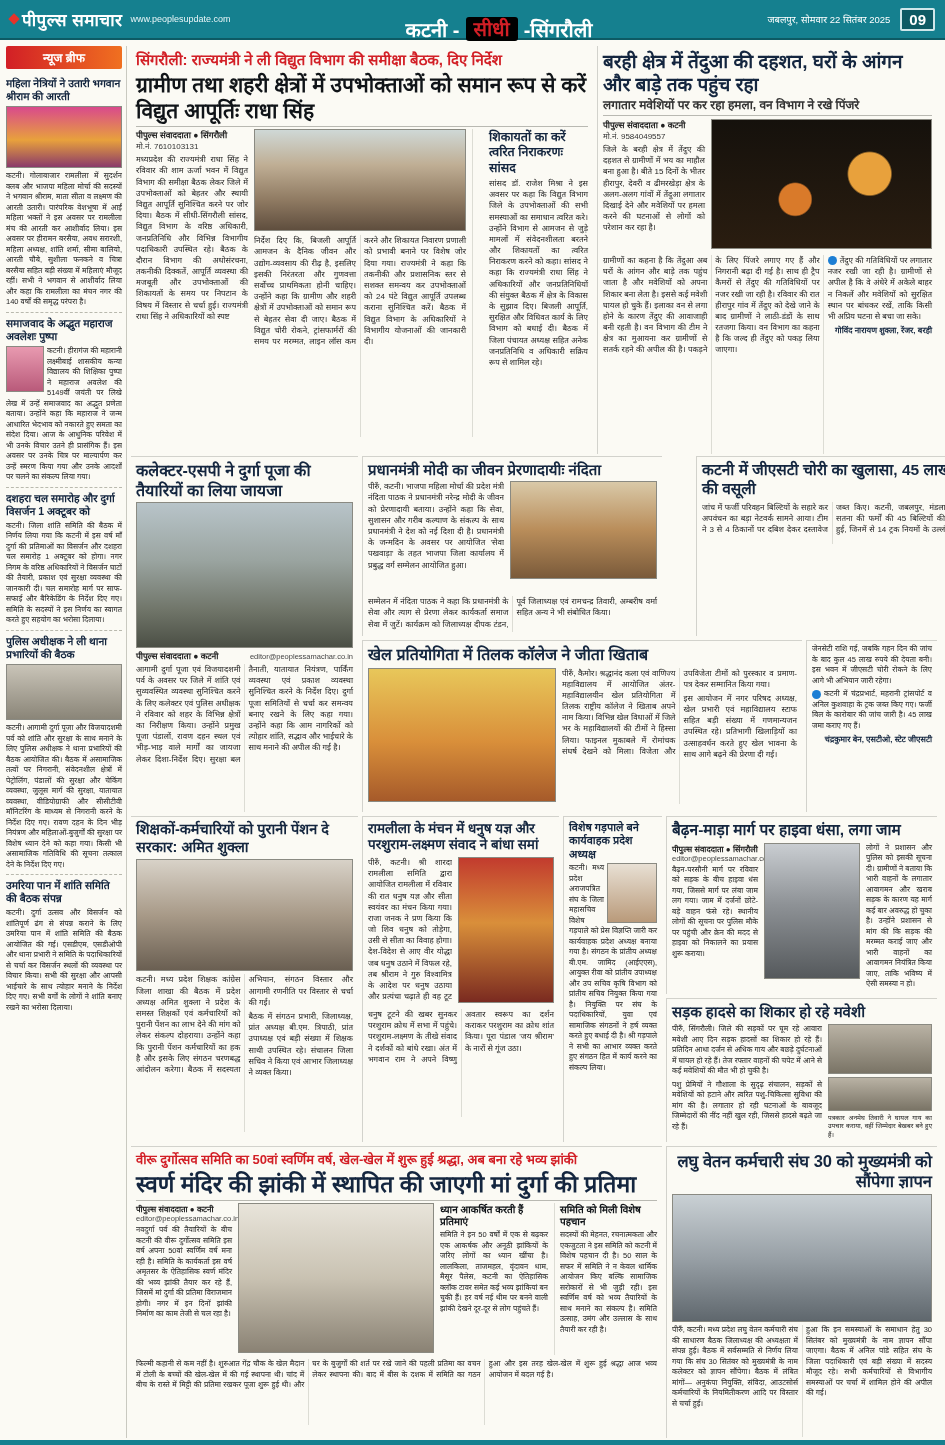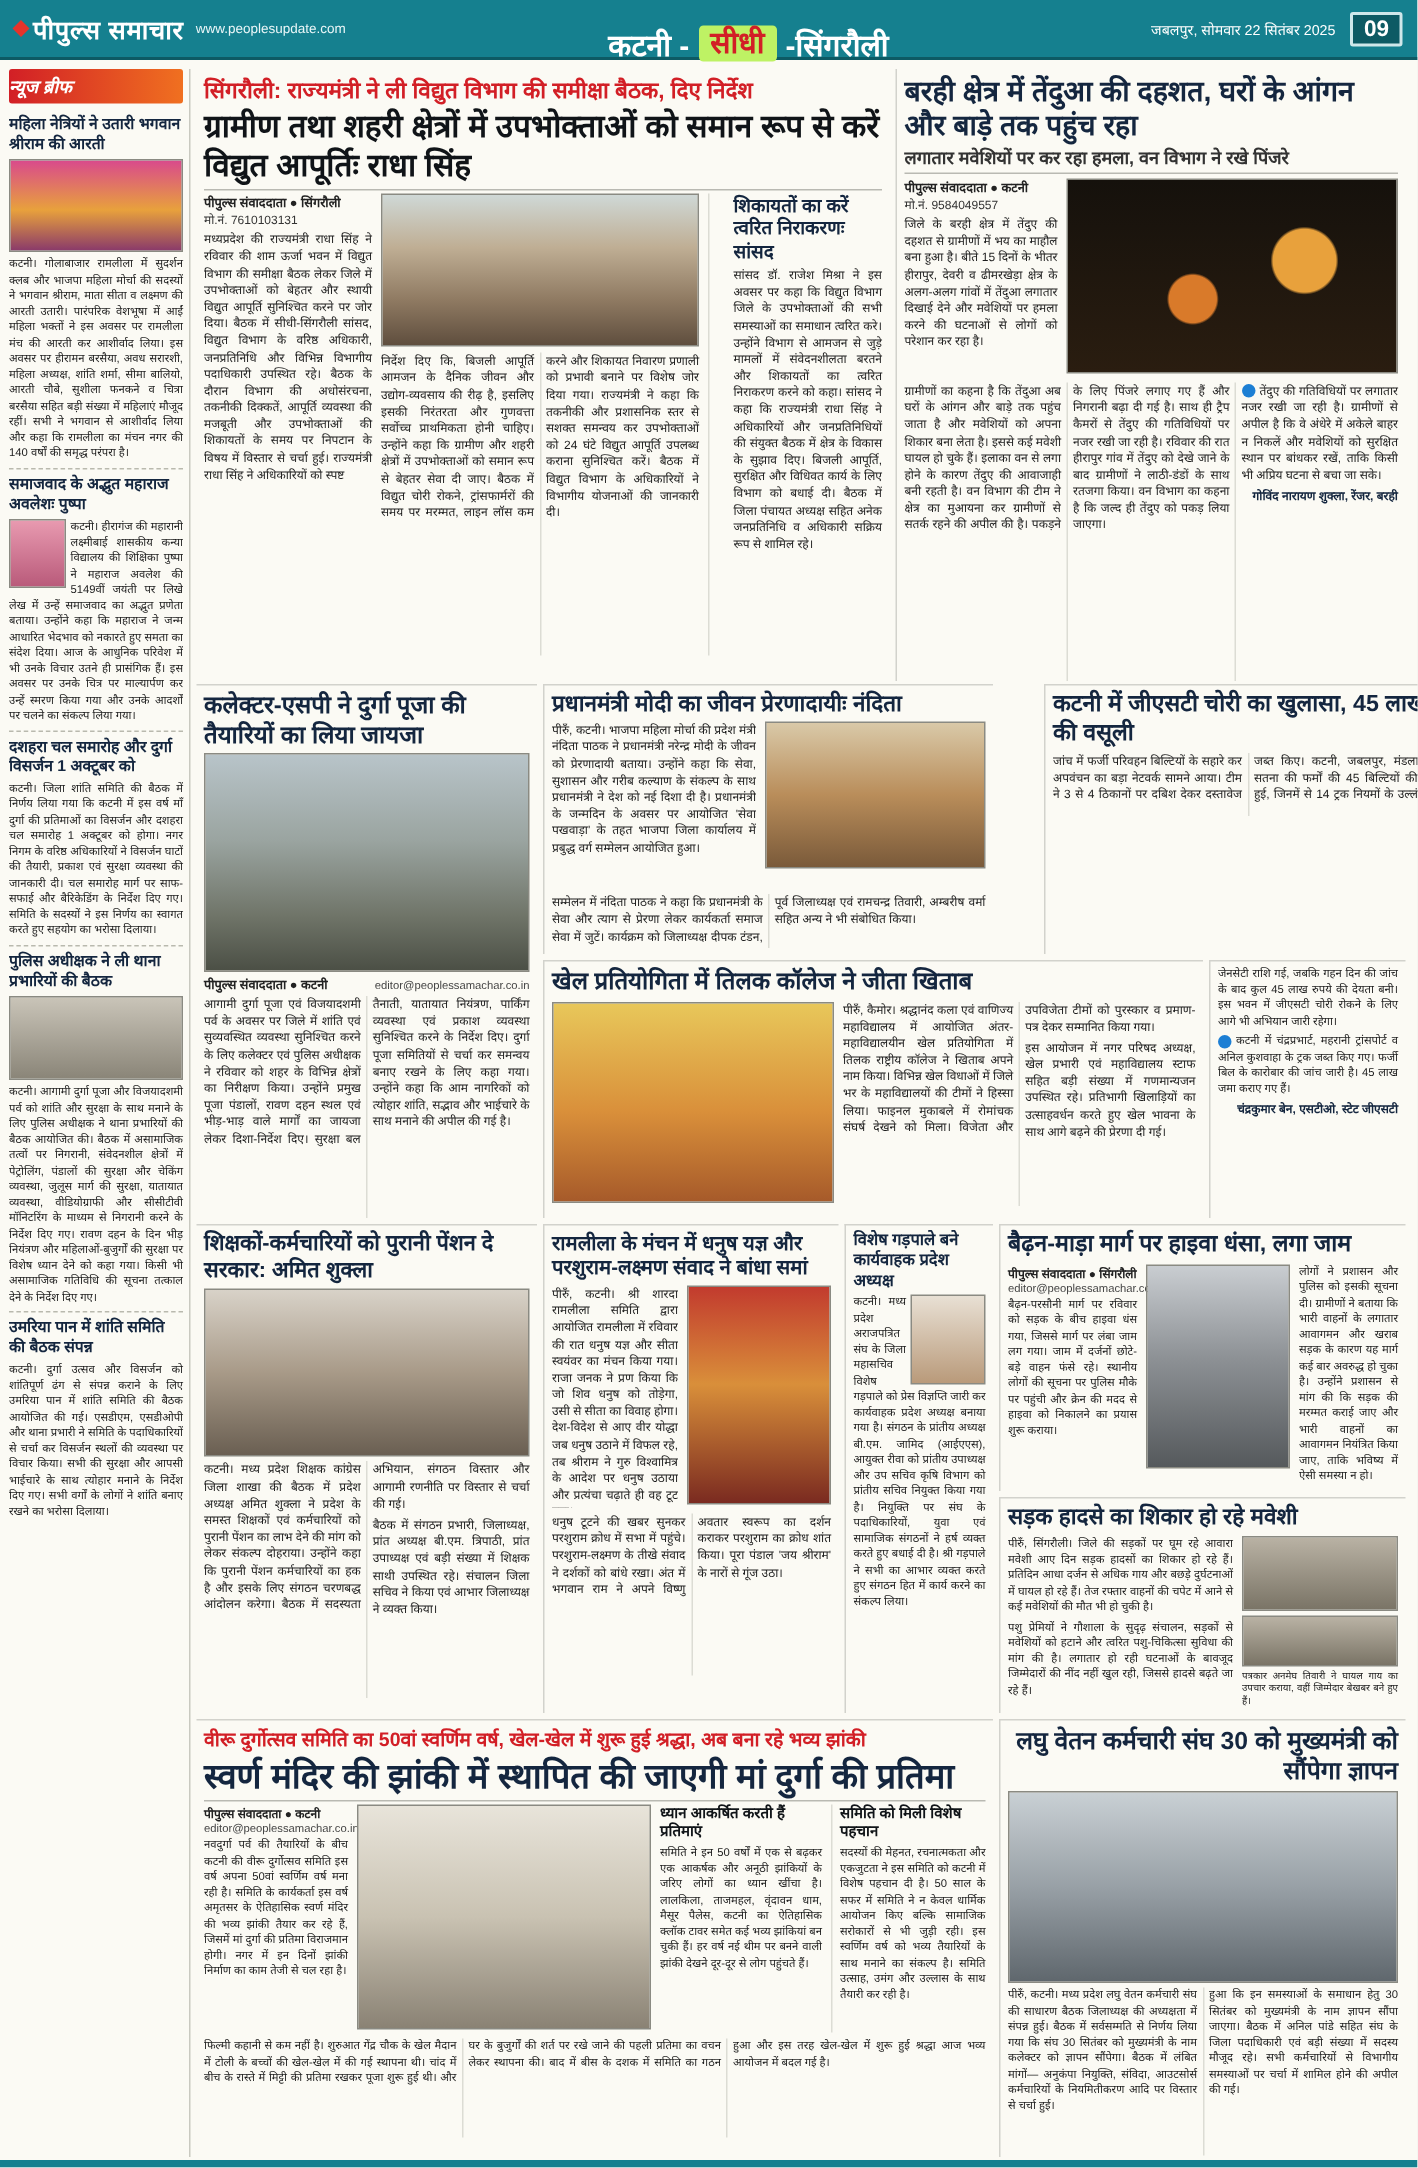--- a/index.html
+++ b/index.html
@@ -8,21 +8,21 @@
 
   
   .masthead{position:absolute;left:0;top:0;width:945px;height:40px;background:#15808f;
     display:flex;align-items:center;justify-content:space-between;padding:0 10px;box-sizing:border-box;
     border-bottom:2px solid #0d5a64;gap:12px;}
   .logo-wrap{display:flex;align-items:center;gap:8px;}
   .logo{color:#fff;font-weight:bold;font-size:17px;letter-spacing:.5px;display:flex;align-items:center;gap:4px;}
   .logo .diamond{width:8px;height:8px;background:#e6332a;transform:rotate(45deg);display:inline-block;}
   .site{color:#eaf6f8;font-size:9px;}
   .edition{display:flex;align-items:center;gap:6px;font-weight:bold;font-size:20px;color:#fff;margin-top:20px;}
-  .edition .mid{background:#bef264;color:#d21f26;padding:0 8px;border-radius:3px;line-height:24px;text-align:right;}
+  .edition .mid{background:#000000;color:#d21f26;padding:0 8px;border-radius:3px;line-height:24px;text-align:right;}
   .mast-right{display:flex;align-items:center;gap:10px;}
   .dateline{color:#fff;font-size:9.5px;}
   .pageno{color:#fff;font-weight:bold;font-size:15px;border:2px solid #cfe7ea;background:#0d5a64;
     padding:1px 7px;border-radius:2px;}
 
   .footer-strip{position:absolute;left:0;top:1440px;width:945px;height:5px;background:#15808f;}
 
   
   .blk{position:absolute;overflow:hidden;box-sizing:border-box;padding:3px 5px;}
   .bl{border-left:1px solid #d2d2cc;}
@@ -58,21 +58,21 @@
   .ph-workers{background:linear-gradient(180deg,#e8e4da,#c9c2b2 50%,#8a8274);}
   .ph-group{background:linear-gradient(180deg,#c9d0d4,#98a0a6 50%,#5f676d);}
   .ph-arti{background:linear-gradient(180deg,#d94a8c,#e8a13c 55%,#8a3a6a);}
   .ph-policemeet{background:linear-gradient(180deg,#c9c4b8,#8a8578);}
   .ph-pushpa{background:linear-gradient(180deg,#e89ab0,#b95a7a);}
 
   
   .sidebar{position:absolute;left:6px;top:46px;width:121px;height:1392px;border-right:1px solid #c9c9c0;
     padding:0 4px 0 0;box-sizing:border-box;overflow:hidden;}
   .nb-banner{background:linear-gradient(90deg,#d21f26,#f07020);color:#fff;font-weight:bold;font-size:12px;
-    padding:3px 0;border-radius:2px;margin-bottom:4px;font-style:italic;}
+    text-align:center;padding:3px 0;border-radius:2px;margin-bottom:4px;}
   .brief{border-bottom:1px dashed #b9b9ae;padding:4px 0;}
   .brief h3{margin:0 0 3px;font-size:10.5px;line-height:1.25;color:#14263f;}
   .brief .body{font-size:7.5px;}
   .brief .mini{float:left;margin:0 3px 2px 0;}
 </style>
 </head>
 <body>
 
 <div class="page">
 

